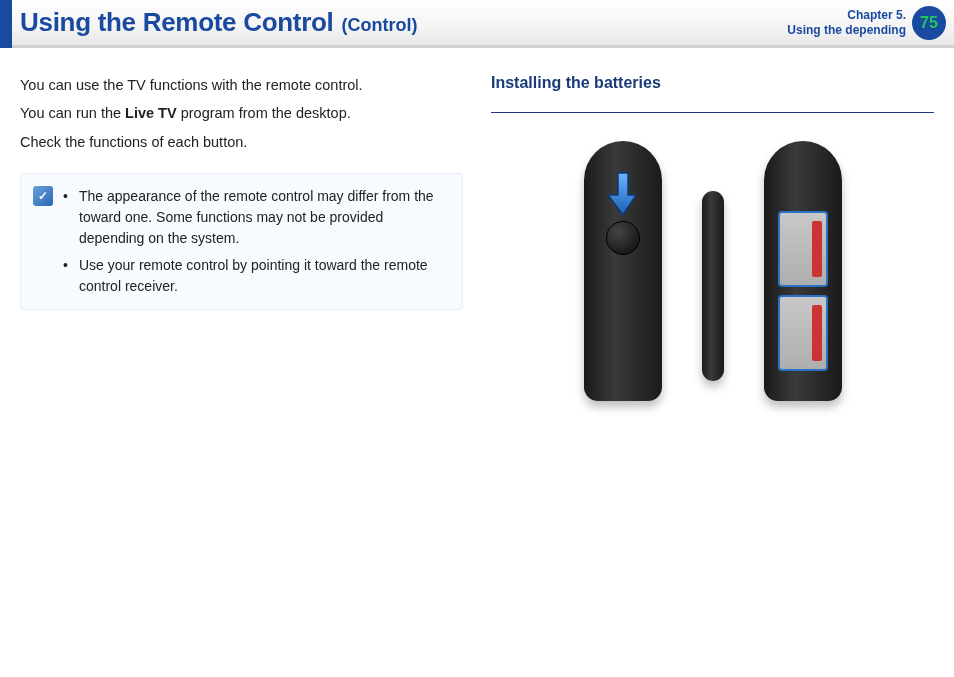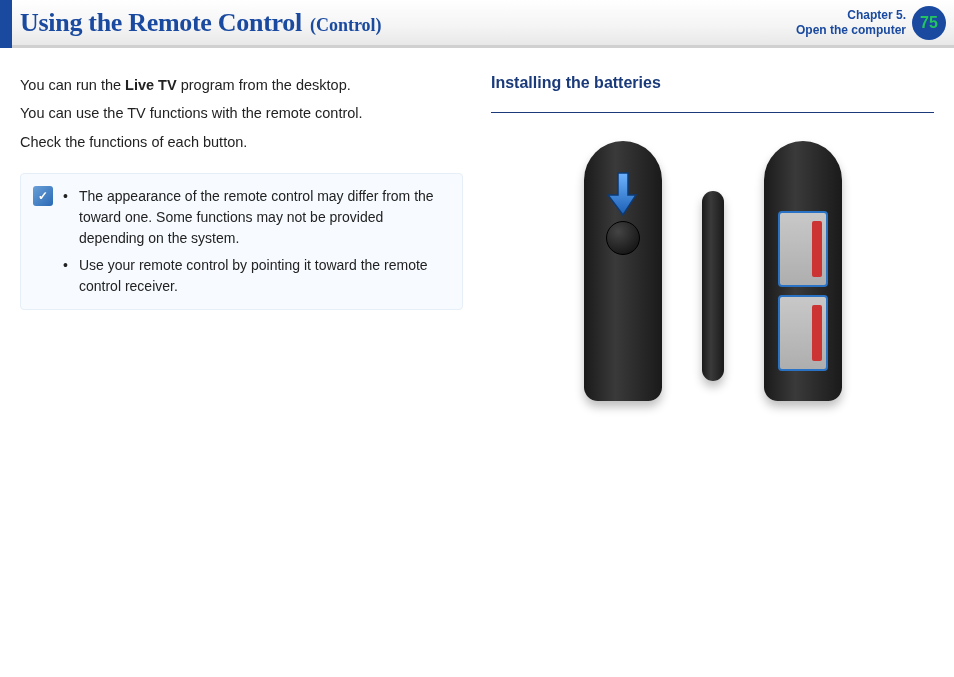--- a/index.html
+++ b/index.html
@@ -20,21 +20,21 @@
     align-items: center;
     justify-content: space-between;
     padding: 0 0 0 6px;
   }
   .left-stripe {
     position: absolute;
     left: 0; top: 0;
     width: 12px; height: 48px;
     background: #1a4aa0;
   }
-  .title-wrap { display: flex; align-items: baseline; gap: 8px; margin-left: 14px; font-family: Liberation Serif, serif; }
+  .title-wrap { display: flex; align-items: baseline; gap: 8px; margin-left: 14px; }
   .title-main {
     color: #1a4aa0;
     font-weight: 800;
     font-size: 26px;
     letter-spacing: -0.3px;
   }
   .title-sub {
     color: #1a4aa0;
     font-weight: 700;
     font-size: 18px;
@@ -148,35 +148,35 @@
 <div class="left-stripe"></div>
 
 <div class="header">
   <div class="title-wrap">
     <span class="title-main">Using the Remote Control</span>
     <span class="title-sub">(Control)</span>
   </div>
   <div class="header-right">
     <div class="chapter-box">
       <div>Chapter 5.</div>
-      <div>Open the computer</div>
+      <div>Using the depending</div>
     </div>
     <div class="page-badge">
       <span>75</span>
     </div>
   </div>
 </div>
 
 <div class="content">
 
   <div class="col">
+    <p class="para">You can use the TV functions with the remote control.</p>
     <p class="para">
       <span>You can run the </span><span class="bold-inline">Live TV</span><span> program from the desktop.</span>
     </p>
-    <p class="para">You can use the TV functions with the remote control.</p>
     <p class="para">Check the functions of each button.</p>
 
     <div class="note-box">
       <div class="note-icon"></div>
       <div class="note-list">
         <div class="bullet">
           <span class="dot">•</span>
           <span>The appearance of the remote control may differ from the toward one. Some functions may not be provided depending on the system.</span>
         </div>
         <div class="bullet">

